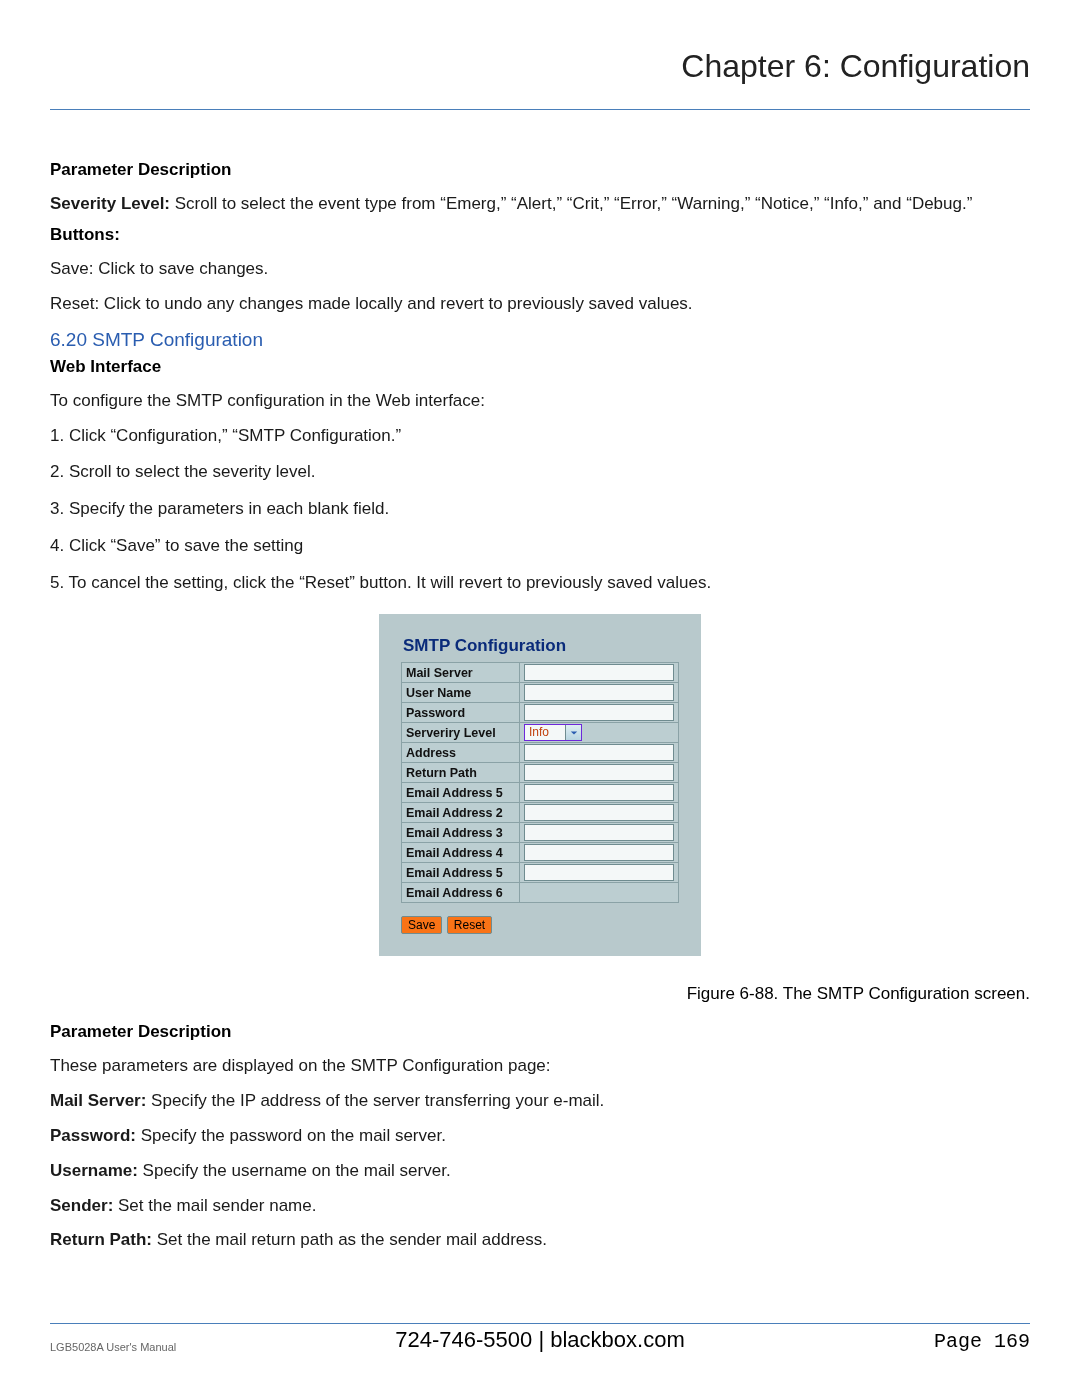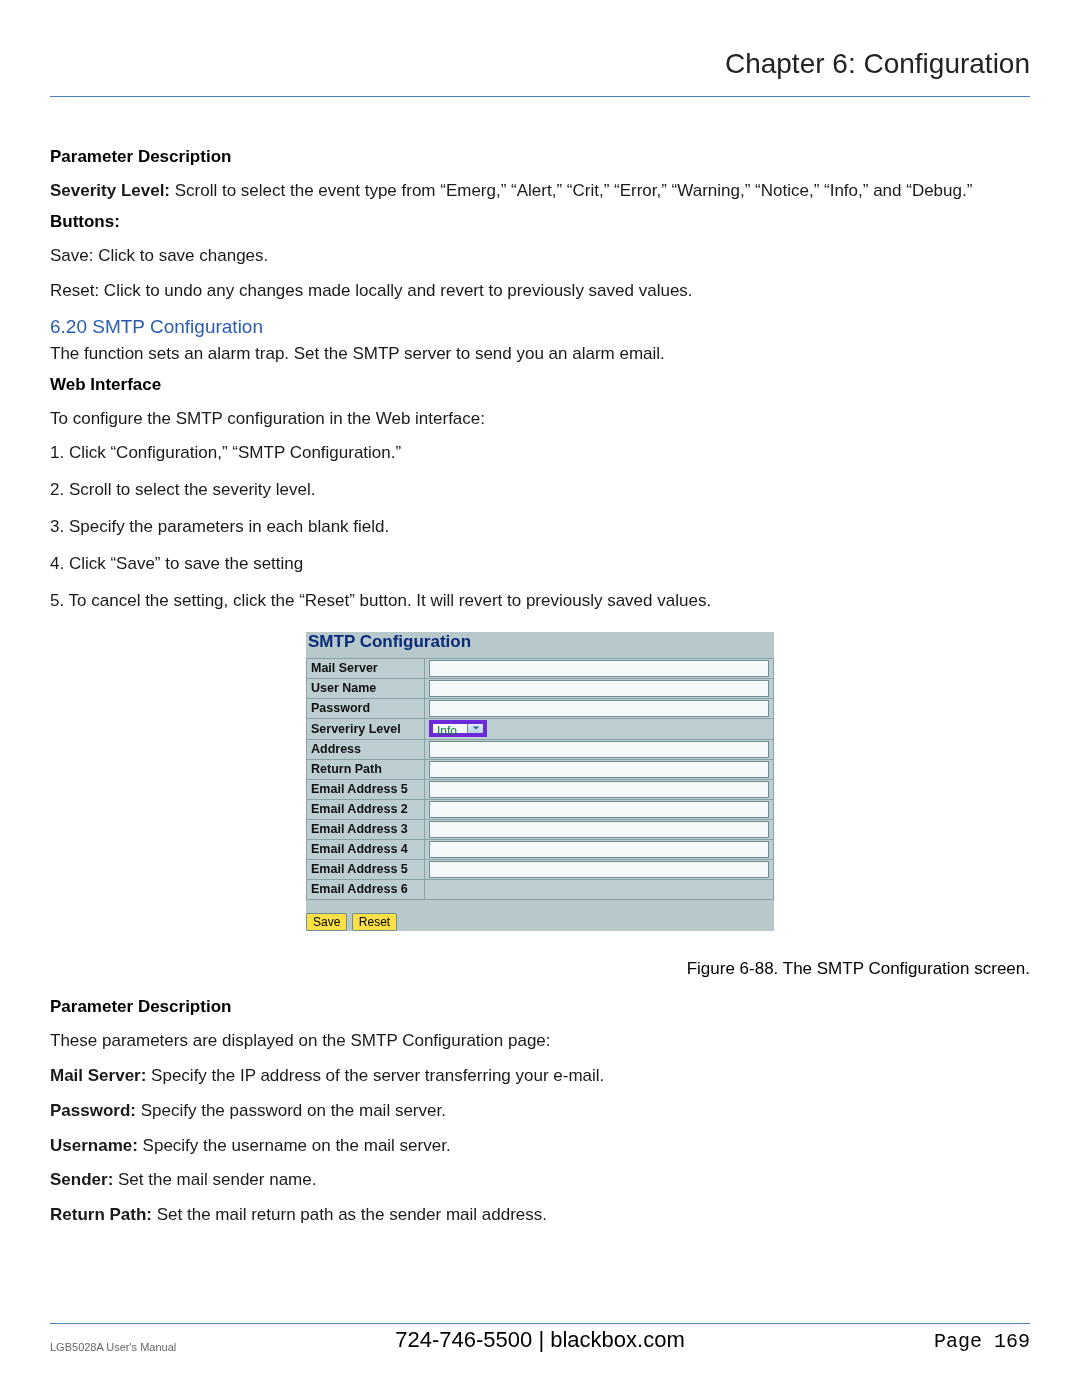--- a/index.html
+++ b/index.html
@@ -9,23 +9,23 @@
       width: 1080px;
       height: 1397px;
       position: relative;
       color: #000;
     }
     .page {
       padding: 48px 50px 0 50px;
     }
     .chapter-header {
       text-align: right;
-      font-size: 28px;
+      font-size: 32px;
       font-weight: 400;
-      padding-bottom: 16px;
+      padding-bottom: 24px;
       border-bottom: 1.5px solid #4a7fba;
       margin-bottom: 50px;
       color: #222;
     }
     .section-heading {
       font-weight: bold;
       font-size: 17px;
       margin-bottom: 10px;
       margin-top: 6px;
     }
@@ -38,24 +38,24 @@
     .para .bold { font-weight: bold; }
     .blue-heading {
       color: #2a5db0;
       font-size: 19px;
       font-weight: 400;
       margin-top: 10px;
       margin-bottom: 2px;
     }
     .steps .para { margin-bottom: 8px; }
     .smtp-wrap {
-      width: 468px;
+      width: 322px;
       margin: 16px auto 0 auto;
       background: #b8c9cc;
-      padding: 0;
+      padding: 22px;
     }
     .smtp-title {
       font-family: Arial, sans-serif;
       font-weight: bold;
       font-size: 17px;
       color: #0a2b7a;
       margin-bottom: 6px;
       padding-left: 2px;
     }
     .smtp-table {
@@ -83,47 +83,47 @@
     .txtinput {
       width: 100%;
       height: 17px;
       border: 1px solid #6f8c90;
       background: #f4f8f8;
       font-size: 12px;
       padding: 0 2px;
     }
     .select-shell {
       display: inline-block;
-      border: 4px solid #6d28d9;
+      border: 1px solid #6d28d9;
       background: #f4f8f8;
       height: 17px;
       line-height: 15px;
       font-size: 12px;
       padding: 0 2px 0 4px;
-      color: #15803d;
+      color: #c2410c;
       width: 58px;
       position: relative;
     }
     .select-shell .arrow {
       position: absolute;
       right: 0; top: 0; bottom: 0;
       width: 16px;
       background: linear-gradient(#dfeff4,#b8d5e0);
       border-left: 1px solid #6f8c90;
       display: flex;
       align-items: center;
       justify-content: center;
     }
     .select-shell .arrow svg { width: 8px; height: 8px; }
     .btn-row { margin-top: 12px; }
     .smtp-btn {
       font-family: Arial, sans-serif;
       font-size: 12px;
       padding: 1px 6px;
-      background: #fde047;
+      background: #f97316;
       border: 1px solid #6f8c90;
       border-radius: 2px;
       cursor: pointer;
     }
     .fig-caption {
       text-align: right;
       font-size: 17px;
       margin: 28px 0 18px 0;
     }
     .footer {
@@ -164,21 +164,20 @@
 
   <p class="para">
     <span class="bold">Severity Level:</span><span> Scroll to select the event type from “Emerg,” “Alert,” “Crit,” “Error,” “Warning,” “Notice,” “Info,” and “Debug.”</span>
   </p>
 
   <div class="section-heading">Buttons:</div>
   <p class="para">Save: Click to save changes.</p>
   <p class="para">Reset: Click to undo any changes made locally and revert to previously saved values.</p>
 
   <div class="blue-heading">6.20 SMTP Configuration</div>
-  <p class="para">The function sets an alarm trap. Set the SMTP server to send you an alarm email.</p>
 
   <div class="section-heading">Web Interface</div>
   <p class="para">To configure the SMTP configuration in the Web interface:</p>
 
   <div class="steps">
     <p class="para">1. Click “Configuration,” “SMTP Configuration.”</p>
     <p class="para">2. Scroll to select the severity level.</p>
     <p class="para">3. Specify the parameters in each blank field.</p>
     <p class="para">4. Click “Save” to save the setting</p>
     <p class="para">5. To cancel the setting, click the “Reset” button. It will revert to previously saved values.</p>

